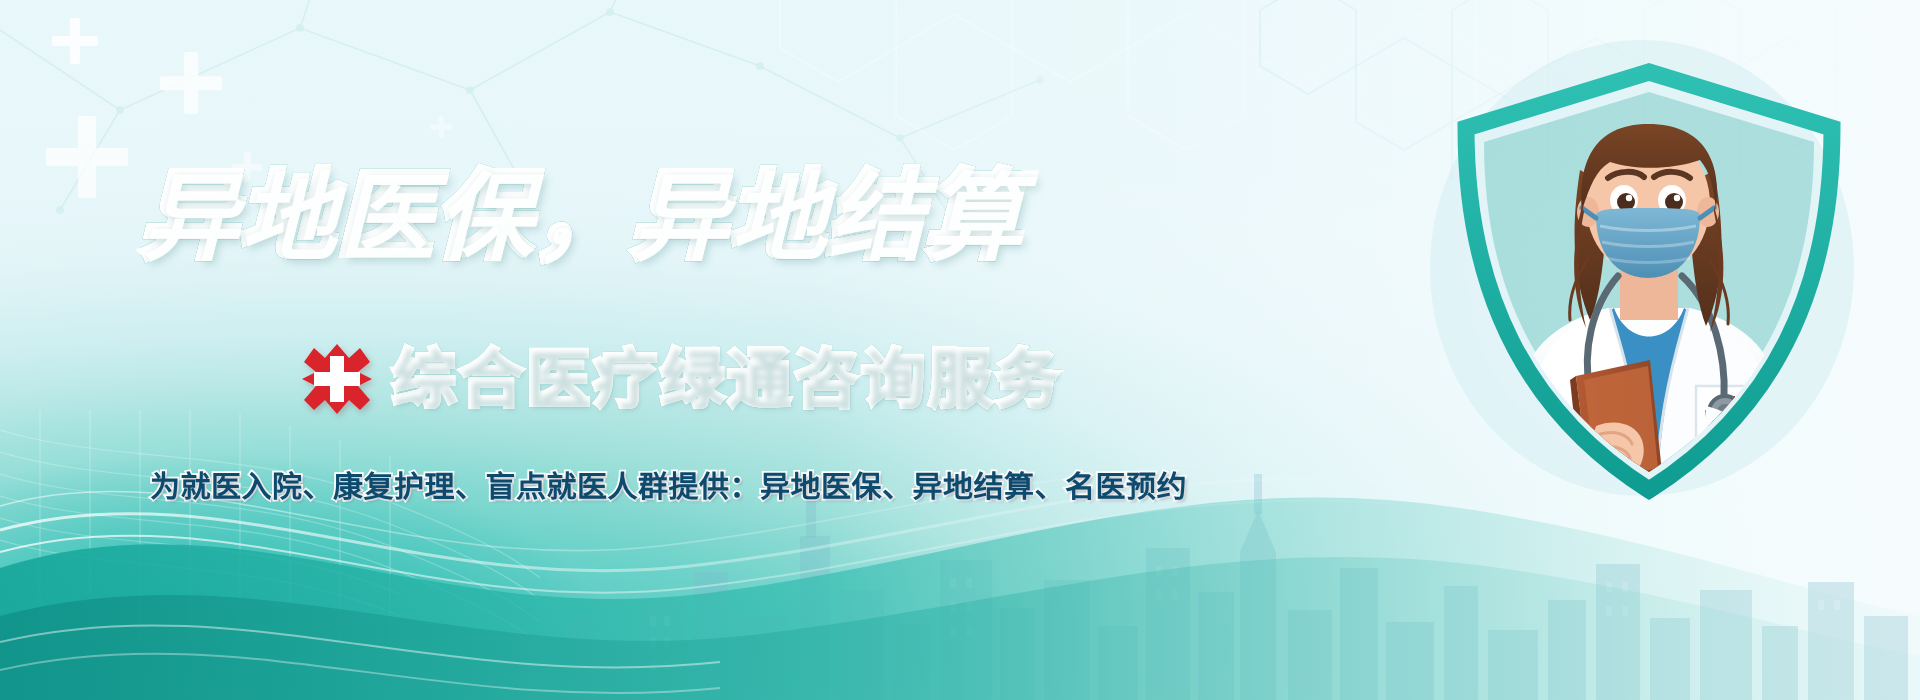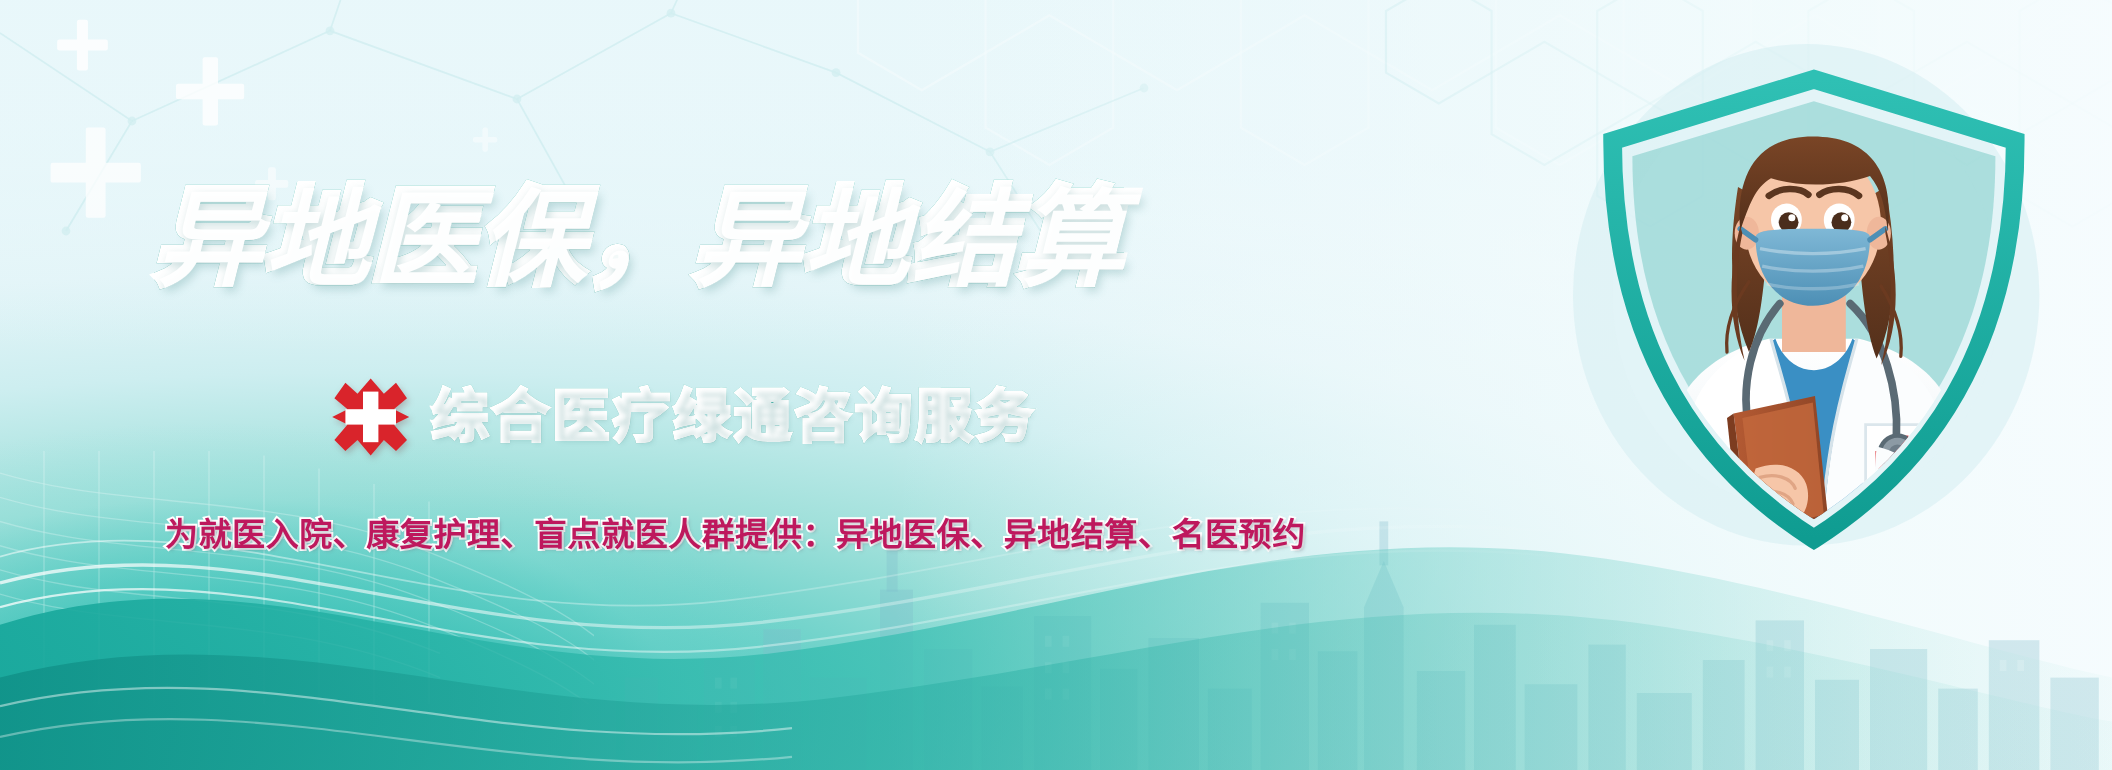--- a/index.html
+++ b/index.html
@@ -84,21 +84,21 @@
   .subline{
     position:absolute; left:300px; top:342px;
     display:flex; align-items:center; gap:18px;
     white-space:nowrap;
   }
   .cross-badge{
     position:relative; width:74px; height:74px; flex:0 0 74px;
     filter:drop-shadow(2px 3px 3px rgba(120,60,60,.28));
   }
   .sub-text{
-    font-size:52px; font-weight:400; letter-spacing:3px; line-height:1;
+    font-size:64px; font-weight:700; letter-spacing:3px; line-height:1;
     color:#17a094;
     font-family:"DejaVu Sans","Liberation Sans",sans-serif;
     -webkit-text-stroke:5px #ffffff;
     paint-order:stroke fill;
     text-shadow:2px 3px 5px rgba(86,150,150,.30);
   }
   .sub-text .st-inner{
     background:linear-gradient(180deg,#2bb3a5 0%,#139a8e 60%,#0e8d83 100%);
     -webkit-background-clip:text; background-clip:text; color:transparent;
   }
@@ -113,21 +113,21 @@
     font-weight:700;
     letter-spacing:.5px;
     line-height:1.24;
     color:#e8252a;
     font-family:"DejaVu Sans","Liberation Sans",sans-serif;
     -webkit-text-stroke:3.5px #ffffff;
     paint-order:stroke fill;
     text-shadow:2px 2px 3px rgba(110,120,130,.42);
     white-space:nowrap;
   }
-  .body-copy p .bc-inner{ color:#be185d; }
+  .body-copy p .bc-inner{ color:#0c4a6e; }
 
   
   .figure{position:absolute; right:36px; top:20px; width:470px; height:520px;}
   .figure svg{position:absolute; inset:0;}
 </style>
 </head>
 <body>
 
 <div class="banner">
 

